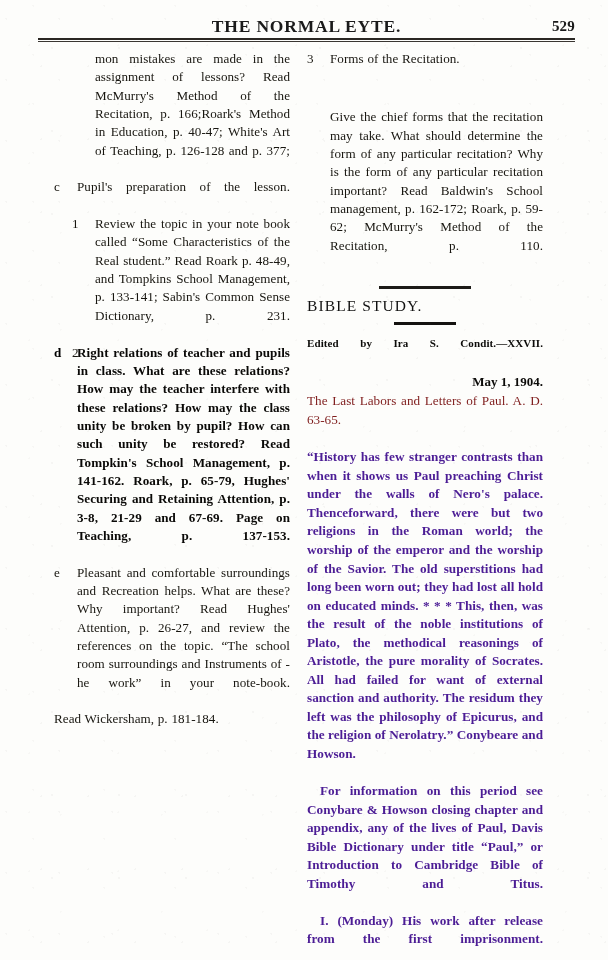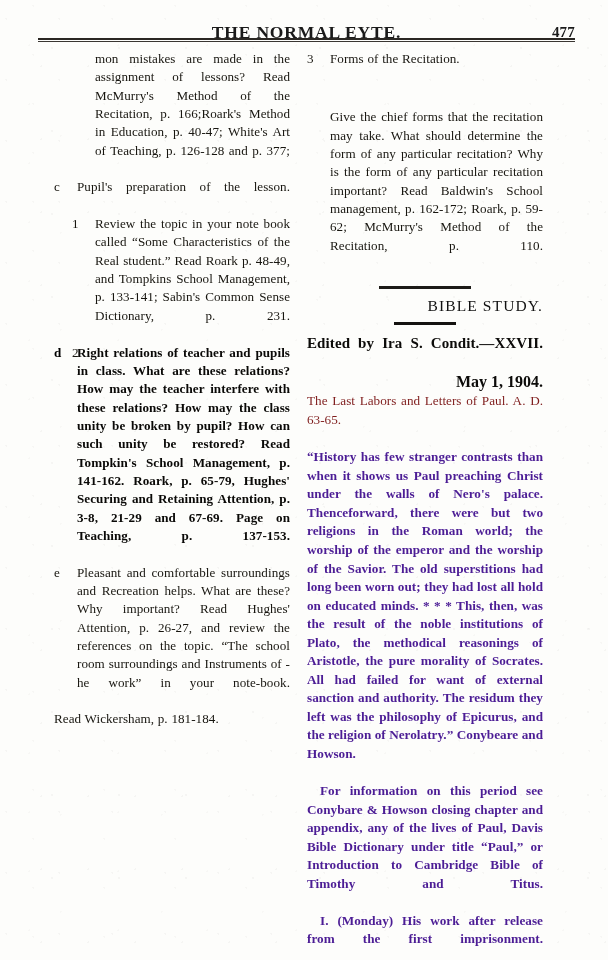--- a/index.html
+++ b/index.html
@@ -35,21 +35,21 @@
 
   .page {
     position: absolute;
     inset: 0;
     padding: 0;
   }
 
   
   .masthead {
     position: absolute;
-    top: 22px;
+    top: 16px;
     left: 38px;
     right: 33px;
     height: 24px;
   }
   .masthead-title {
     position: absolute;
     left: 0; right: 0;
     top: 0;
     text-align: center;
     font-weight: bold;
@@ -145,52 +145,52 @@
   .j::after {
     content: "";
     display: inline-block;
     width: 100%;
   }
 
   
   .dept {
     margin-top: 13px;
     margin-bottom: 7px;
-    text-align: right;
+    text-align: left;
   }
   .dept-rule-top {
     width: 92px;
     height: 2.5px;
     background: #1c1a17;
     margin: 0 auto 8px auto;
   }
   .dept-rule-bot {
     width: 62px;
     height: 3.5px;
     background: #141210;
     margin: 7px auto 0 auto;
   }
   .dept-title {
     font-size: 15.5px;
     letter-spacing: 1.1px;
     color: #111;
   }
 
   .byline {
-    font-size: 15px;
+    font-size: 11px;
     line-height: 19px;
     text-align: justify;
     font-weight: bold;
     color: #0c0b09;
     margin-top: 9px;
     letter-spacing: .1px;
   }
   .byline::after { content: ""; display: inline-block; width: 100%; }
   .dateline {
-    font-size: 16px;
+    font-size: 13px;
     line-height: 19px;
     text-align: right;
     font-weight: bold;
     color: #0c0b09;
     margin-top: 0px;
   }
   .lede {
     font-size: 13.2px;
     line-height: 18.6px;
     text-align: justify;
@@ -211,21 +211,21 @@
   .para.last::after { content: none; }
   .para.ind { text-indent: 13px; }
 </style>
 </head>
 <body>
 
 <div class="page">
 
   <div class="masthead">
     <div class="masthead-title">THE NORMAL EYTE.</div>
-    <div class="folio">477</div>
+    <div class="folio">529</div>
   </div>
   <div class="rule-double">
     <div class="r1"></div>
     <div class="r2"></div>
   </div>
 
   <div class="columns">
 
     <div class="col col-left">
 

